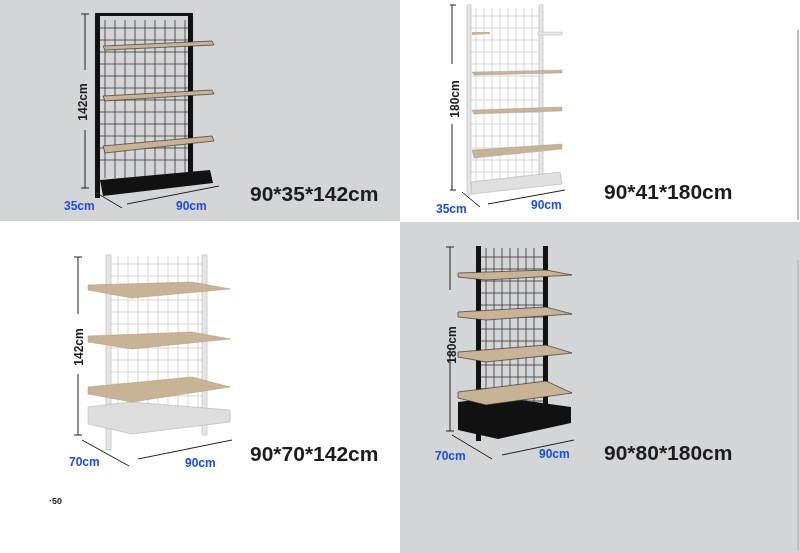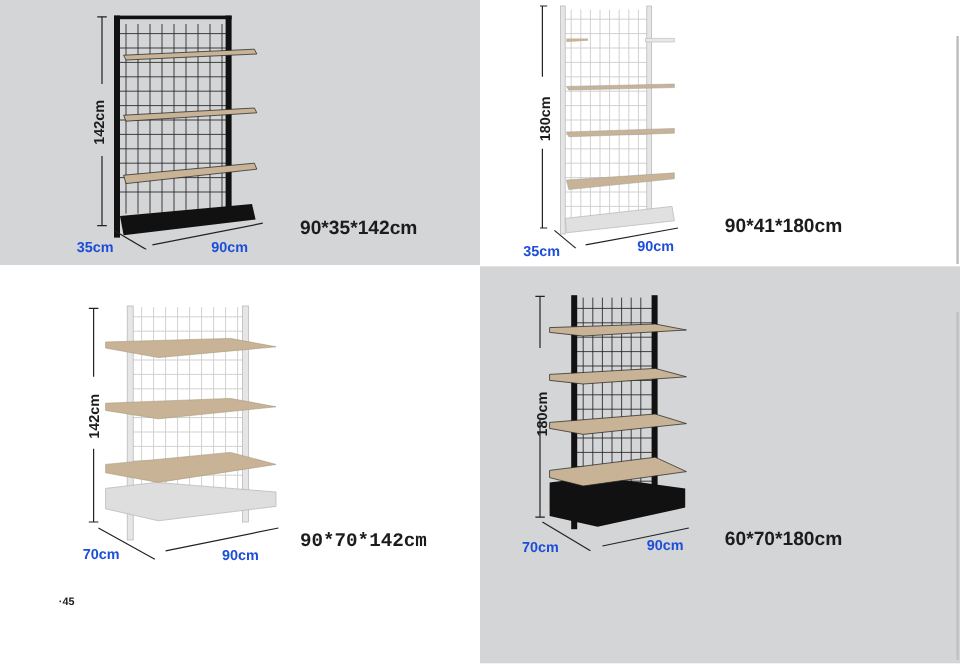--- a/index.html
+++ b/index.html
@@ -1,21 +1,21 @@
 <!DOCTYPE html>
 <html><head>
 <meta charset="utf-8">
 <style>
   html, body { margin:0; padding:0; }
   body { width:800px; height:553px; position:relative; overflow:hidden; background:#ffffff; font-family:"Liberation Sans", sans-serif; }
   .panel { position:absolute; }
   .gray { background:#d4d5d7; }
   .white { background:#ffffff; }
   .rack { position:absolute; }
-  .spec { position:absolute; font-weight:bold; font-size:16px; color:#1c1c1c; white-space:nowrap; }
+  .spec { position:absolute; font-weight:bold; font-size:21px; color:#1c1c1c; white-space:nowrap; }
   .dim { position:absolute; font-weight:bold; font-size:12px; color:#1d4ed8; white-space:nowrap; }
   .dimv { position:absolute; font-weight:bold; font-size:12px; color:#1c1c1c; white-space:nowrap; transform:rotate(-90deg); transform-origin:center center; }
   .pageno { position:absolute; font-weight:bold; font-size:9px; color:#222; }
   .edge { position:absolute; width:2px; background:#bdbdbd; }
 </style>
 </head>
 <body>
 
 <div class="panel gray" style="left:0;top:0;width:400px;height:221px;"></div>
 <div class="panel white" style="left:400px;top:0;width:400px;height:221px;"></div>
@@ -152,22 +152,22 @@
   <polygon points="16,155 58,150 158,158 158,170 60,182 16,172" fill="#dedede" stroke="#b5b5b5" stroke-width="0.6"></polygon>
   <polygon points="16,33 120,30 158,37 60,46 16,38" fill="#c8b396" stroke="#a89878" stroke-width="0.5"></polygon>
   <polygon points="16,84 120,80 158,87 60,97 16,90" fill="#c8b396" stroke="#a89878" stroke-width="0.5"></polygon>
   <polygon points="16,135 120,125 158,135 60,150 16,142" fill="#c8b396" stroke="#a89878" stroke-width="0.5"></polygon>
   <line x1="10" y1="188" x2="57" y2="214" stroke="#222"></line>
   <line x1="66" y1="207" x2="160" y2="188" stroke="#222"></line>
 </svg>
 <span class="dimv" style="left:60px;top:340px;">142cm</span>
 <span class="dim" style="left:69px;top:455px;">70cm</span>
 <span class="dim" style="left:185px;top:456px;">90cm</span>
-<span class="spec" style="left:250px;top:442px;font-family:Liberation Mono, monospace;">90*70*142cm</span>
-<span class="pageno" style="left:49px;top:496px;">·45</span>
+<span class="spec" style="left:250px;top:442px;">90*70*142cm</span>
+<span class="pageno" style="left:49px;top:496px;">·50</span>
 
 <svg class="rack" style="left:446px;top:245px;" width="135" height="215" viewBox="0 0 135 215">
   <line x1="4" y1="2" x2="4" y2="45" stroke="#222"></line>
   <line x1="0" y1="2" x2="8" y2="2" stroke="#222"></line>
   <line x1="4" y1="104" x2="4" y2="186" stroke="#222"></line>
   <line x1="0" y1="186" x2="8" y2="186" stroke="#222"></line>
   <g stroke="#222" stroke-width="0.7">
     <line x1="40" y1="3" x2="40" y2="180"></line>
       <line x1="48" y1="3" x2="48" y2="180"></line>
       <line x1="56" y1="3" x2="56" y2="180"></line>
@@ -196,13 +196,13 @@
   <polygon points="12,28 100,25 126,30 40,35 12,32" fill="#c8b396" stroke="#222" stroke-width="0.6"></polygon>
   <polygon points="12,67 100,62 126,69 40,75 12,72" fill="#c8b396" stroke="#222" stroke-width="0.6"></polygon>
   <polygon points="12,107 100,100 126,108 40,117 12,112" fill="#c8b396" stroke="#222" stroke-width="0.6"></polygon>
   <polygon points="12,147 100,136 126,148 40,160 12,153" fill="#c8b396" stroke="#222" stroke-width="0.6"></polygon>
   <line x1="6" y1="190" x2="46" y2="214" stroke="#222"></line>
   <line x1="56" y1="210" x2="128" y2="195" stroke="#222"></line>
 </svg>
 <span class="dimv" style="left:433px;top:338px;">180cm</span>
 <span class="dim" style="left:435px;top:449px;">70cm</span>
 <span class="dim" style="left:539px;top:447px;">90cm</span>
-<span class="spec" style="left:604px;top:441px;">60*70*180cm</span>
+<span class="spec" style="left:604px;top:441px;">90*80*180cm</span>
 
 </body></html>

